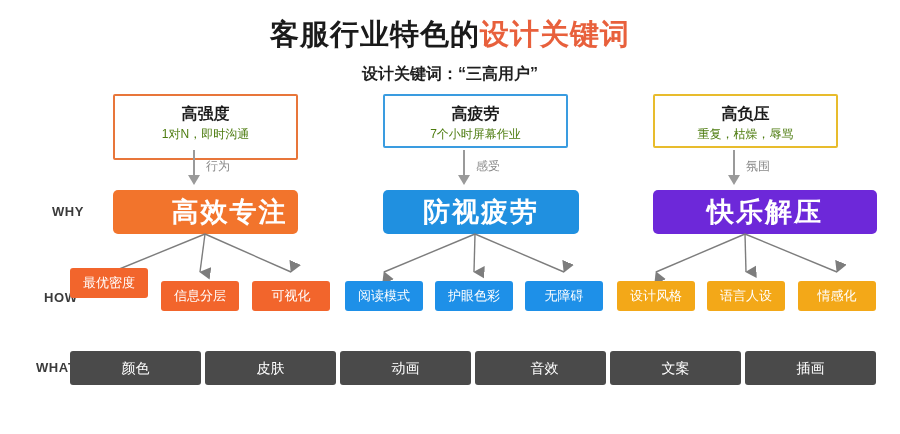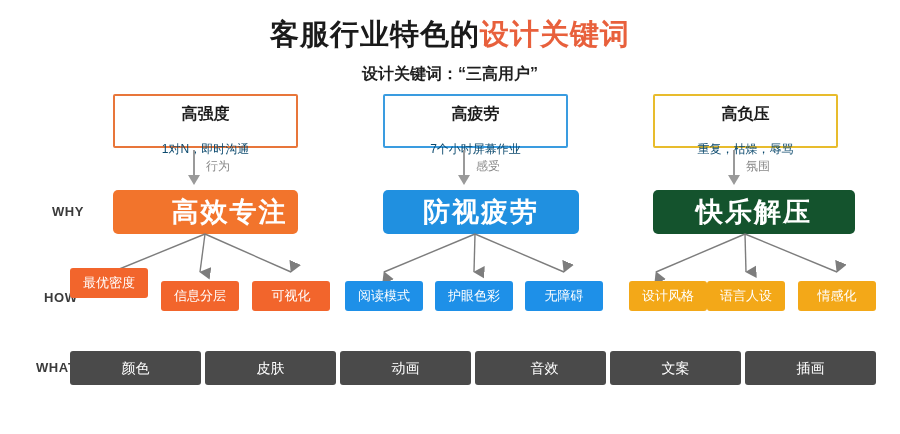--- a/index.html
+++ b/index.html
@@ -68,26 +68,26 @@
   }
   .persona .p-title {
     font-size: 16px;
     font-weight: bold;
     color: #1a1a1a;
     line-height: 20px;
     white-space: nowrap;
   }
   .persona .p-desc {
     font-size: 12px;
-    color: #0c4a6e;
+    color: #4d7c0f;
     line-height: 18px;
-    margin-top: 16px;
-    white-space: nowrap;
-  }
-  #persona-0 { left: 113px; top: 94px;  width: 185px; height: 54px; border-color: #e8763a; }
+    margin-top: 1px;
+    white-space: nowrap;
+  }
+  #persona-0 { left: 113px; top: 94px;  width: 185px; height: 66px; border-color: #e8763a; }
   #persona-1 { left: 383px; top: 94px;  width: 185px; height: 54px; border-color: #3a9ce0; }
   #persona-2 { left: 653px; top: 94px;  width: 185px; height: 54px; border-color: #e8bc2d; }
 
   
   .link-arrow {
     position: absolute;
     width: 40px;
     height: 36px;
   }
   .link-arrow svg { display: block; }
@@ -112,21 +112,21 @@
     text-align: center;
     color: #ffffff;
     font-size: 27px;
     font-weight: bold;
     letter-spacing: 2px;
     line-height: 44px;
     white-space: nowrap;
   }
   #why-0 { left: 113px; top: 190px; width: 185px; height: 44px; background: #f2742c; padding-left: 48px; }
   #why-1 { left: 383px; top: 190px; width: 196px; height: 44px; background: #2090e0; }
-  #why-2 { left: 653px; top: 190px; width: 202px; height: 44px; background: #14532d; }
+  #why-2 { left: 653px; top: 190px; width: 224px; height: 44px; background: #6d28d9; }
 
   
   #fan-layer {
     position: absolute;
     left: 0;
     top: 0;
     width: 900px;
     height: 434px;
     pointer-events: none;
   }
@@ -146,21 +146,21 @@
   .how-orange { background: #f2652c; }
   .how-blue   { background: #1e90e8; }
   .how-yellow { background: #f3a818; }
 
   #how-0 { left: 70px;  top: 268px; width: 78px; }
   #how-1 { left: 161px; top: 281px; width: 78px; }
   #how-2 { left: 252px; top: 281px; width: 78px; }
   #how-3 { left: 345px; top: 281px; width: 78px; }
   #how-4 { left: 435px; top: 281px; width: 78px; }
   #how-5 { left: 525px; top: 281px; width: 78px; }
-  #how-6 { left: 617px; top: 281px; width: 78px; margin-left: 12px; }
+  #how-6 { left: 617px; top: 281px; width: 78px; }
   #how-7 { left: 707px; top: 281px; width: 78px; }
   #how-8 { left: 798px; top: 281px; width: 78px; }
 
   
   .what-chip {
     position: absolute;
     box-sizing: border-box;
     background: #4a4a4a;
     border-radius: 3px;
     text-align: center;

